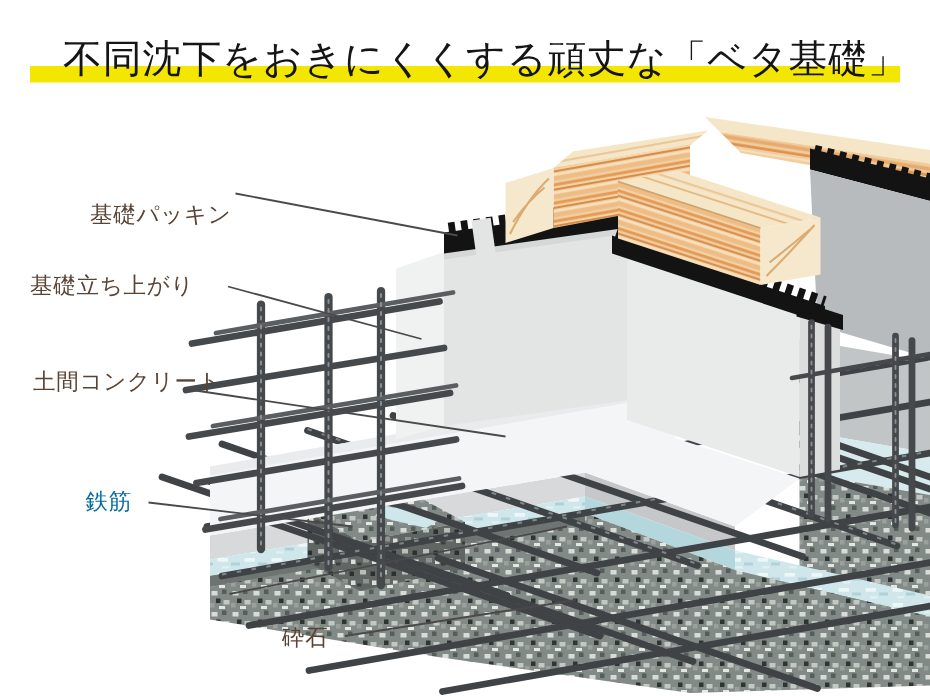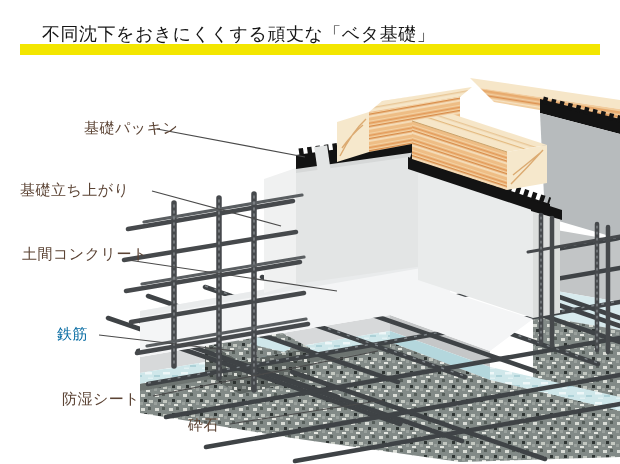--- a/index.html
+++ b/index.html
@@ -3,28 +3,28 @@
 <meta charset="utf-8">
 <style>
   html,body{margin:0;padding:0;background:#ffffff;}
   .stage{
     position:relative;width:620px;height:464px;background:#ffffff;overflow:hidden;
     font-family:"Liberation Sans","DejaVu Sans",sans-serif;
   }
   .title-bar{position:absolute;left:20px;top:44px;width:580px;height:11px;z-index:1;}
   .title-text{
     position:absolute;left:42px;top:22px;z-index:2;
-    font-size:18px;font-weight:normal;color:#151515;letter-spacing:0.5px;white-space:nowrap;
+    font-size:26px;font-weight:normal;color:#151515;letter-spacing:0.5px;white-space:nowrap;
   }
   .illus{position:absolute;left:0;top:0;width:620px;height:464px;z-index:3;}
   .part-label{
     position:absolute;z-index:4;font-size:15px;color:#5b4334;
     letter-spacing:0.5px;white-space:nowrap;
   }
-  .lbl-packing{left:60px;top:119px;margin-left:24px;}
+  .lbl-packing{left:60px;top:134px;}
   .lbl-stemwall{left:20px;top:181px;}
   .lbl-slab{left:22px;top:245px;}
   .lbl-rebar{left:57px;top:325px;}
   .lbl-sheet{left:62px;top:390px;}
   .lbl-stone{left:188px;top:416px;}
 </style>
 </head>
 <body>
 
 <div class="stage">
@@ -239,16 +239,15 @@
       <line x1="99" y1="335" x2="235" y2="351"></line>
       <line x1="153" y1="396" x2="378" y2="351"></line>
       <line x1="230" y1="424" x2="384" y2="400"></line>
     </g>
   </svg>
 
   <div class="part-label lbl-packing" style="color: rgb(91, 67, 52);">基礎パッキン</div>
   <div class="part-label lbl-slab" style="color: rgb(91, 67, 52);">土間コンクリート</div>
   <div class="part-label lbl-stemwall" style="color: rgb(91, 67, 52);">基礎立ち上がり</div>
   <div class="part-label lbl-rebar" style="color: #0369a1;">鉄筋</div>
-  <div class="part-label lbl-sheet" style="color: rgb(91, 67, 52);">防湿シート</div>
   <div class="part-label lbl-stone" style="color: rgb(91, 67, 52);">砕石</div>
 
 </div>
 
 </body></html>

